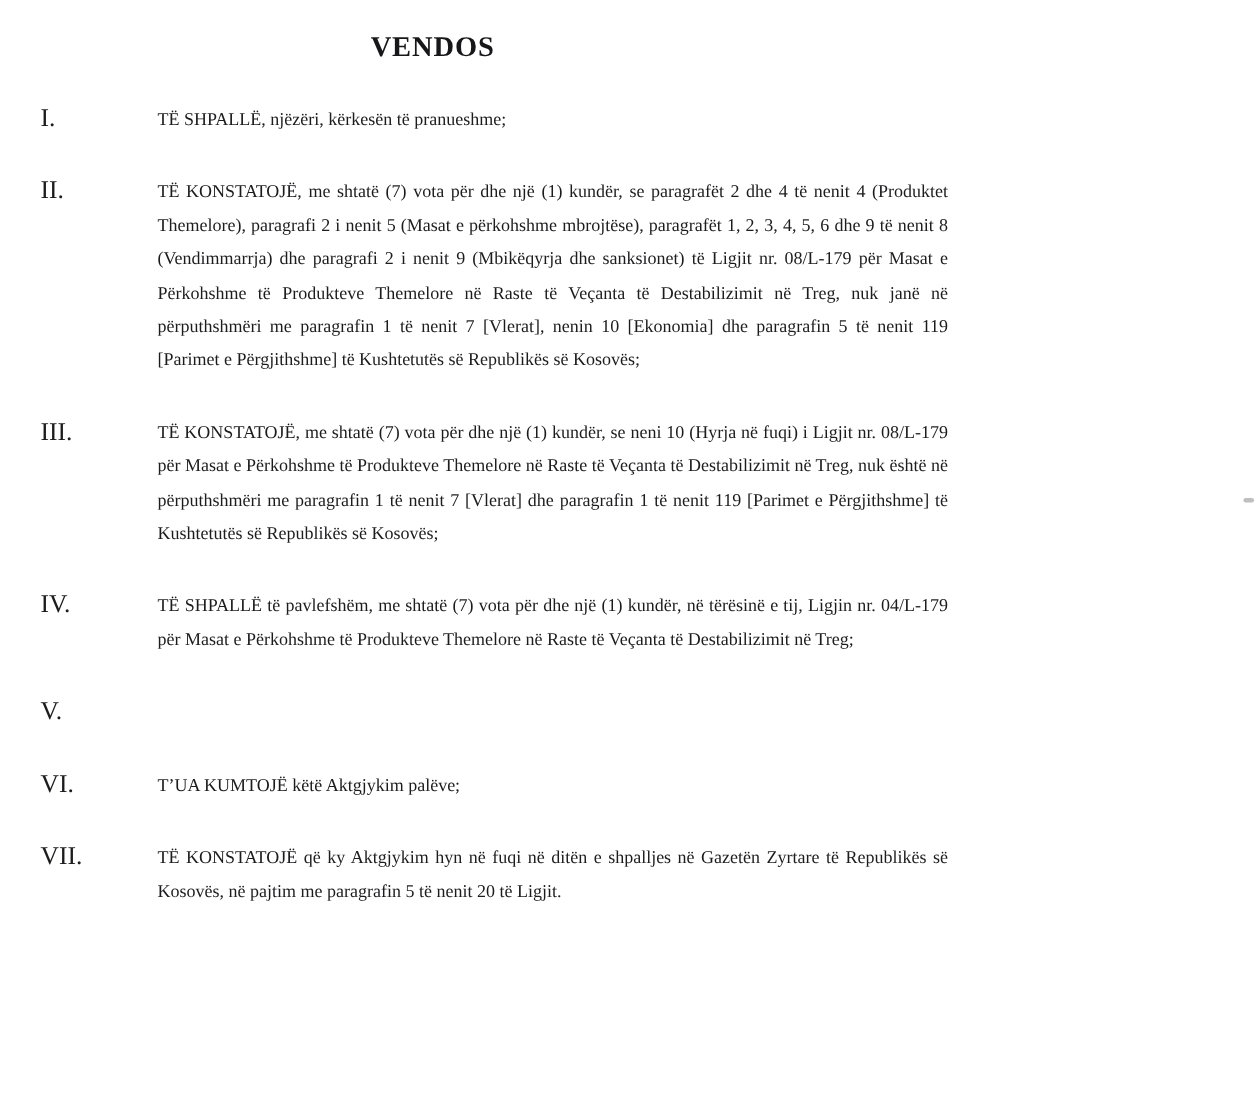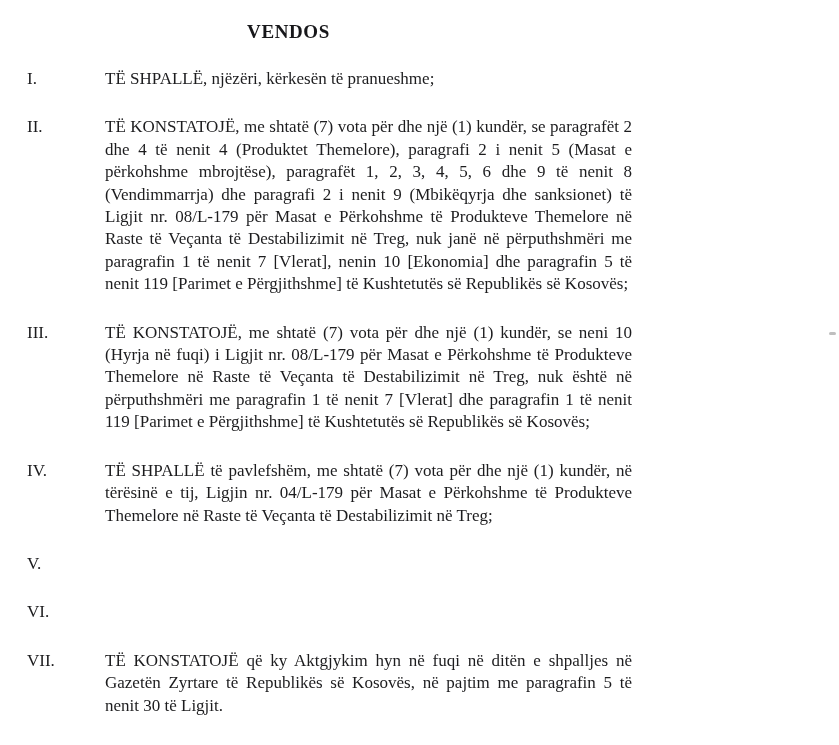--- a/index.html
+++ b/index.html
@@ -36,21 +36,21 @@
   }
   .item-num {
     flex: 0 0 78px;
     font-size: 17px;
     line-height: 22.4px;
     color: #1c1c1e;
   }
   .item-text {
     flex: 1;
     margin: 0;
-    font-size: 17px;
+    font-size: 12px;
     line-height: 22.4px;
     text-align: justify;
     color: #1c1c1e;
   }
   .scan-artifact {
     position: absolute;
     left: 829px;
     top: 332px;
     width: 7px;
     height: 3px;
@@ -85,22 +85,23 @@
     <span class="item-num">IV.</span>
     <p class="item-text">TË SHPALLË të pavlefshëm, me shtatë (7) vota për dhe një (1) kundër, në tërësinë e tij, Ligjin nr. 04/L-179 për Masat e Përkohshme të Produkteve Themelore në Raste të Veçanta të Destabilizimit në Treg;</p>
   </div>
 
   <div class="item">
     <span class="item-num">V.</span>
   </div>
 
   <div class="item">
     <span class="item-num">VI.</span>
+    <p class="item-text">T’UA KUMTOJË këtë Aktgjykim palëve;</p>
   </div>
 
   <div class="item">
     <span class="item-num">VII.</span>
-    <p class="item-text">TË KONSTATOJË që ky Aktgjykim hyn në fuqi në ditën e shpalljes në Gazetën Zyrtare të Republikës së Kosovës, në pajtim me paragrafin 5 të nenit 30 të Ligjit.</p>
+    <p class="item-text">TË KONSTATOJË që ky Aktgjykim hyn në fuqi në ditën e shpalljes në Gazetën Zyrtare të Republikës së Kosovës, në pajtim me paragrafin 5 të nenit 20 të Ligjit.</p>
   </div>
 
 </div>
 
 <div class="scan-artifact"></div>
 
 </body></html>

